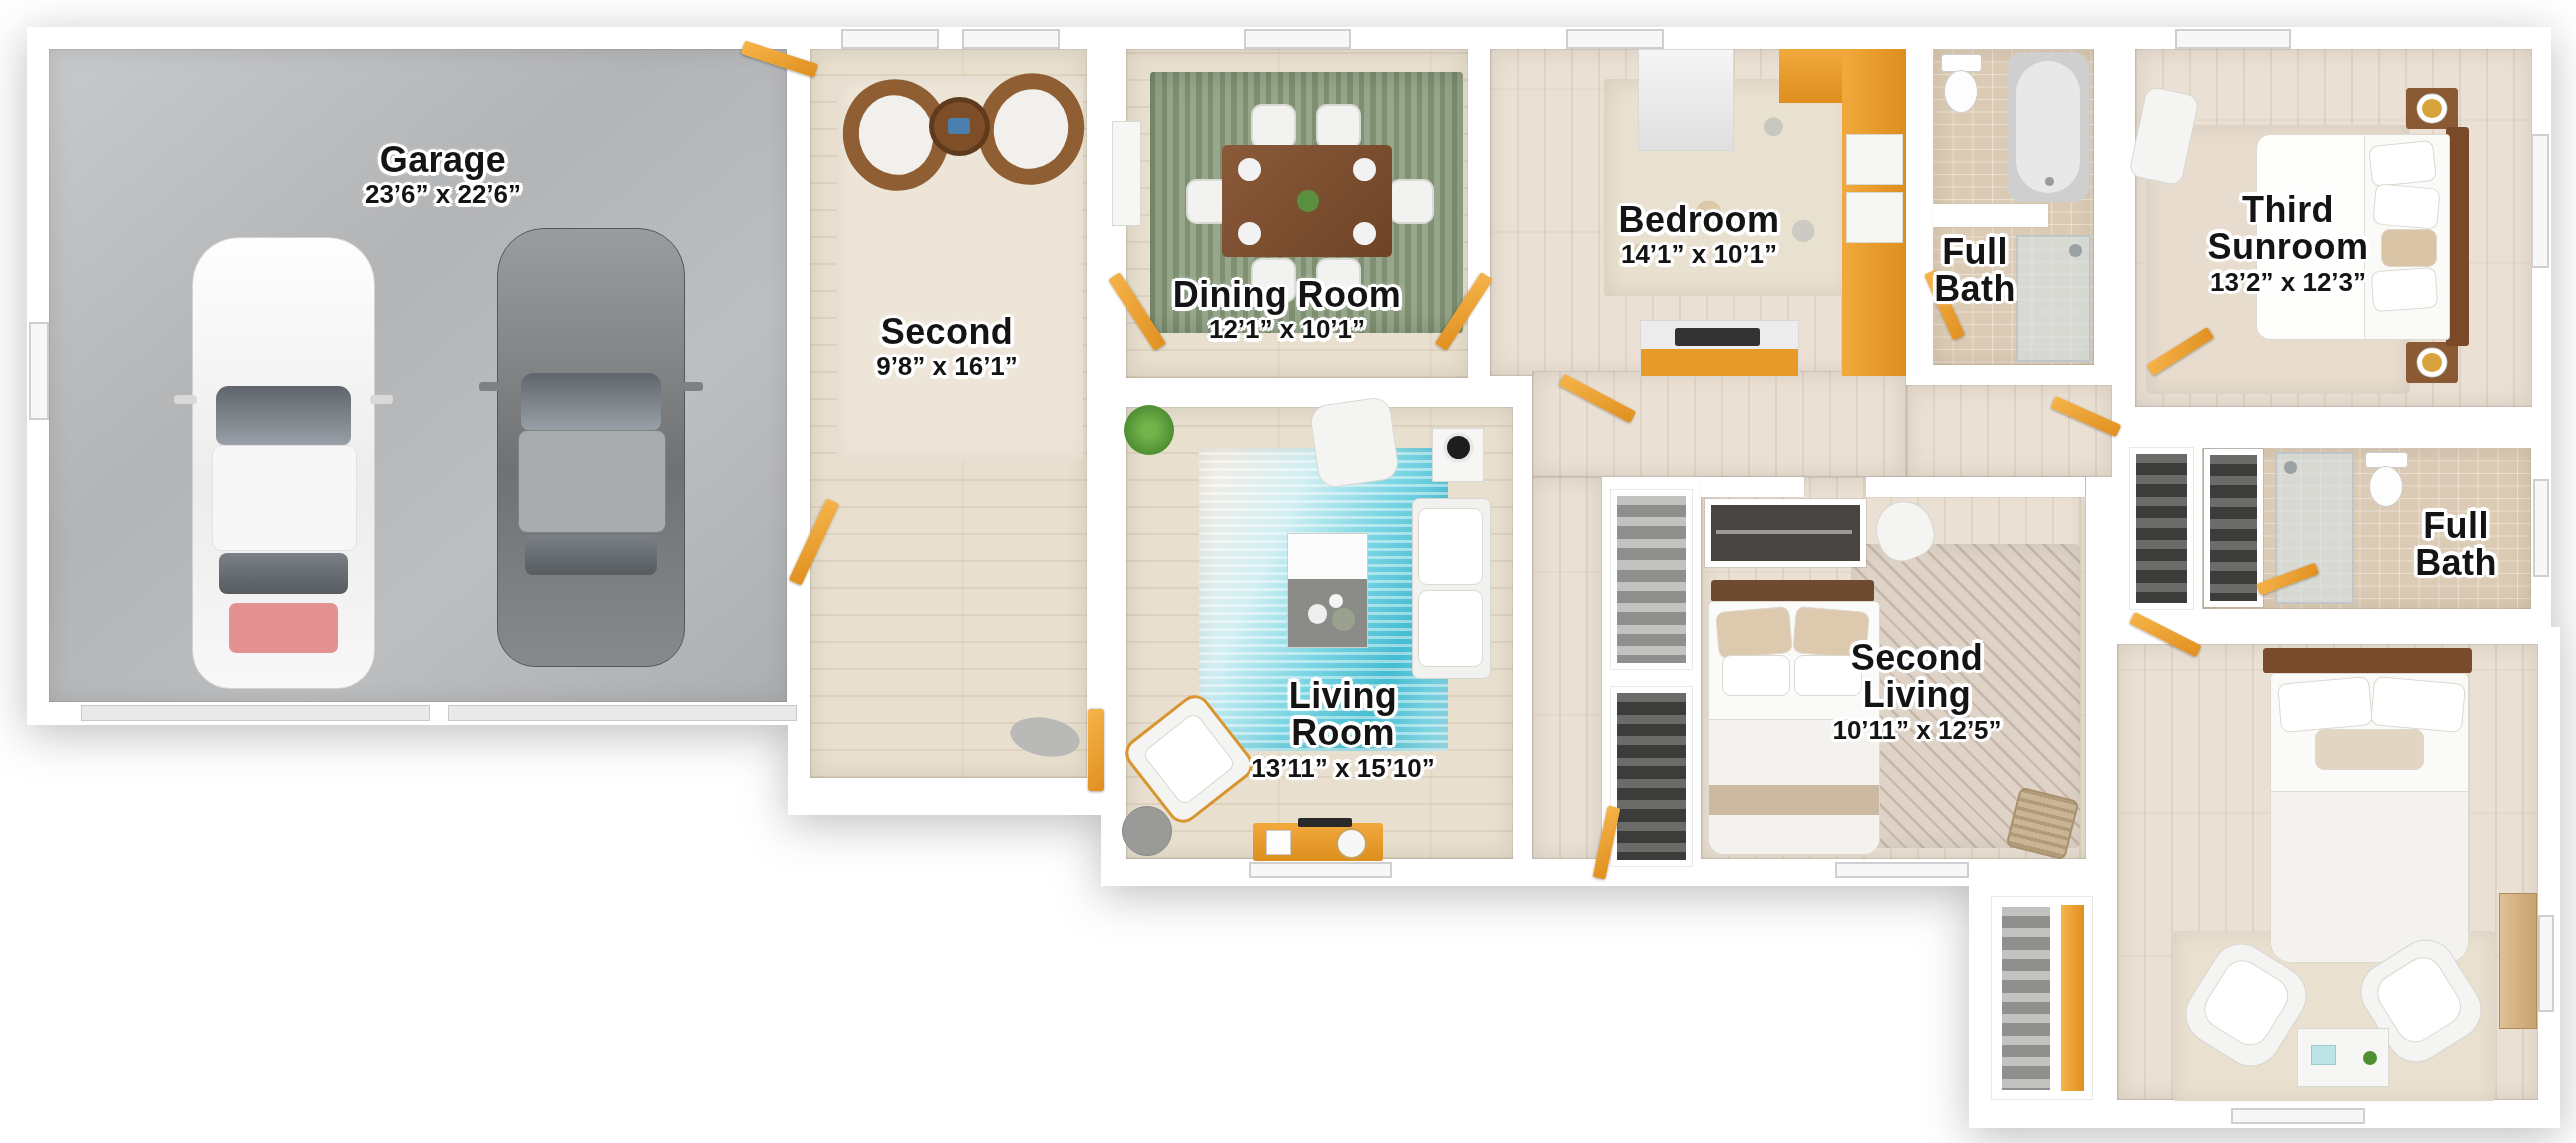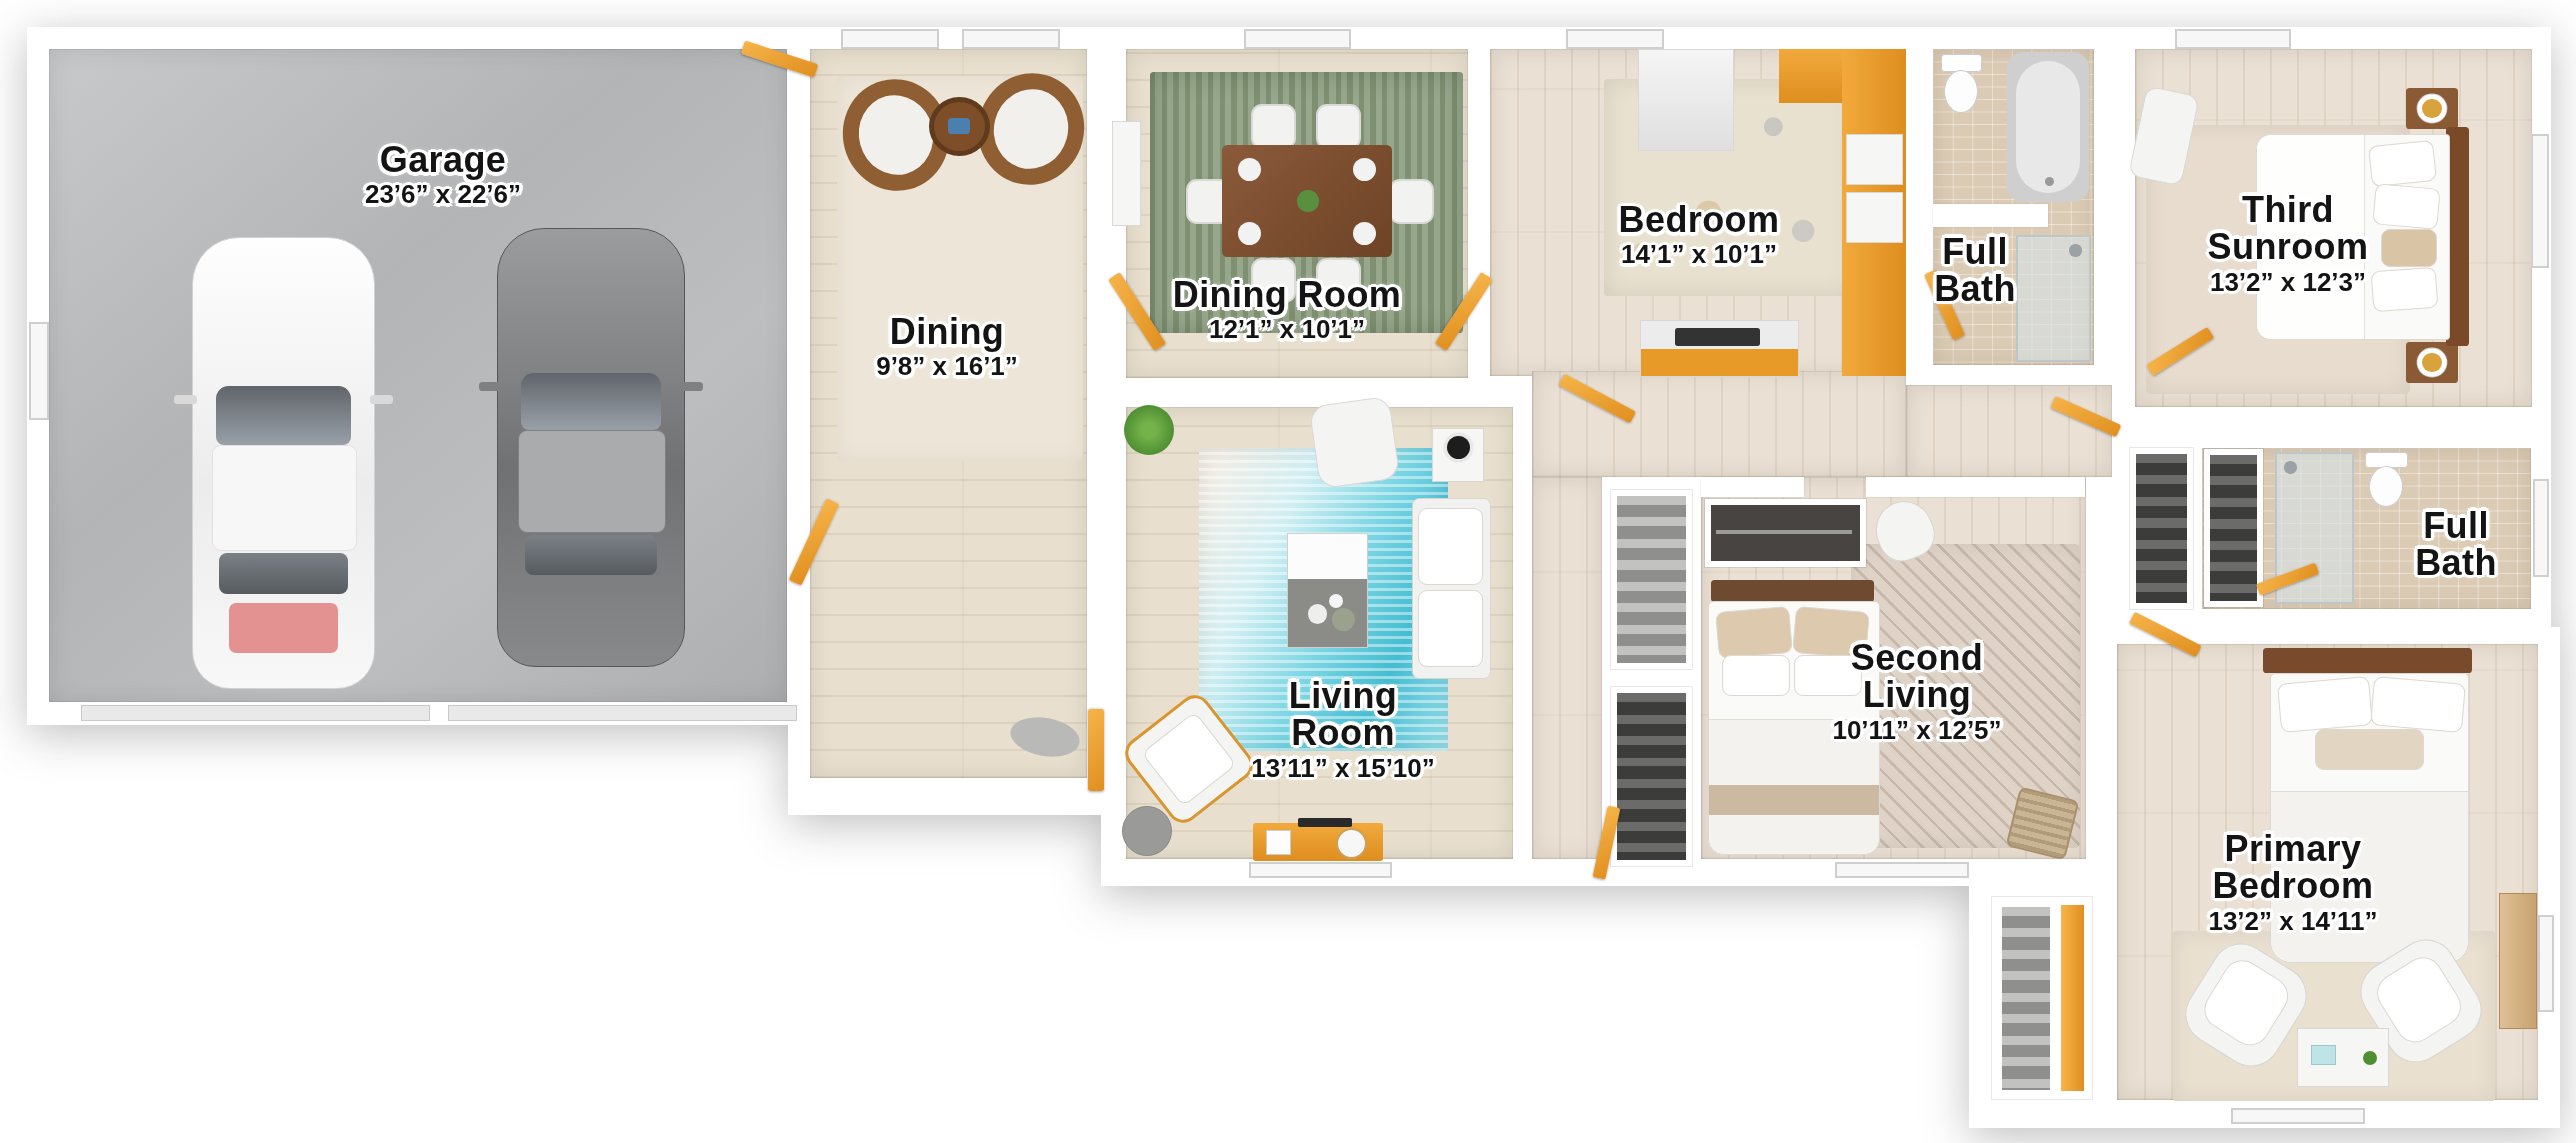--- a/index.html
+++ b/index.html
@@ -265,21 +265,21 @@
   <div class="closet" style="left:1992px;top:897px;width:100px;height:202px;background:#fff;">
     <div class="shelves-light" style="position:absolute;left:3.6px;top:3.6px;width:48px;height:183px;"></div>
     <div style="position:absolute;right:1.8px;top:1.8px;width:23px;height:186px;background:linear-gradient(90deg,#f6b44a,#e08f1f);"></div>
   </div>
 
   <div class="label" style="left:443px;top:175px;width:304px;">
     <span class="name">Garage</span>
     <span class="dims">23’6” x 22’6”</span>
   </div>
   <div class="label" style="left:947px;top:347px;width:286px;">
-    <span class="name">Dining</span>
+    <span class="name">Second</span>
     <span class="dims">9’8” x 16’1”</span>
   </div>
   <div class="label" style="left:1287px;top:310px;width:376px;">
     <span class="name">Dining Room</span>
     <span class="dims">12’1” x 10’1”</span>
   </div>
   <div class="label" style="left:1699px;top:235px;width:286px;">
     <span class="name">Bedroom</span>
     <span class="dims">14’1” x 10’1”</span>
   </div>
@@ -294,19 +294,15 @@
     <span class="name">Living Room</span>
     <span class="dims">13’11” x 15’10”</span>
   </div>
   <div class="label" style="left:1917px;top:691px;width:224px;">
     <span class="name">Second Living</span>
     <span class="dims">10’11” x 12’5”</span>
   </div>
   <div class="label" style="left:2456px;top:544px;width:134px;">
     <span class="name">Full Bath</span>
   </div>
-  <div class="label" style="left:2293px;top:882px;width:233px;">
-    <span class="name">Primary Bedroom</span>
-    <span class="dims">13’2” x 14’11”</span>
-  </div>
 
 </div>
 
 
 </body></html>

